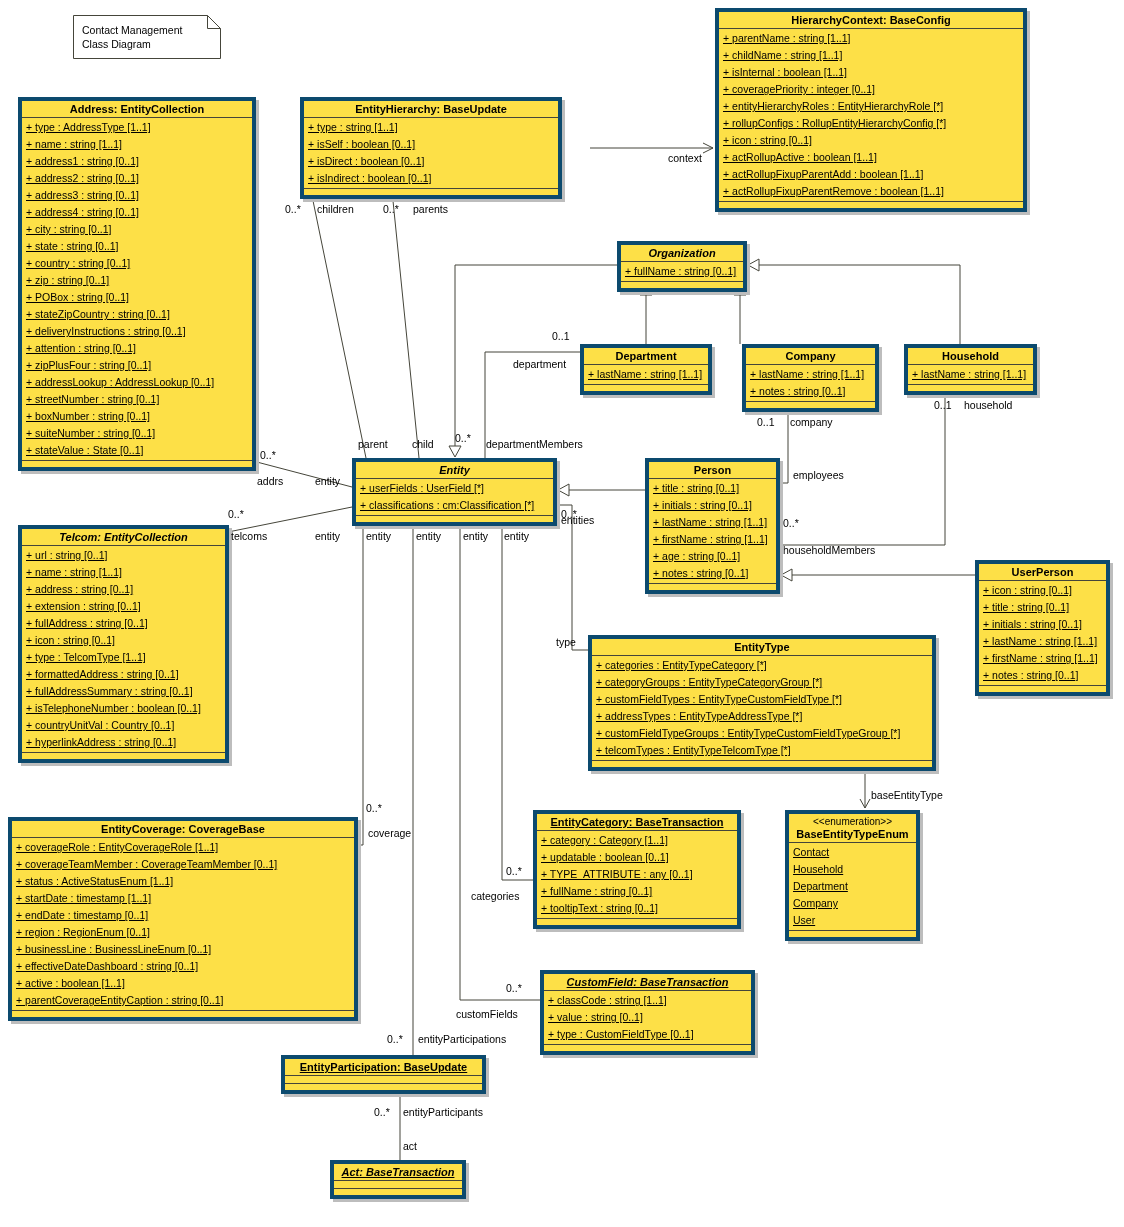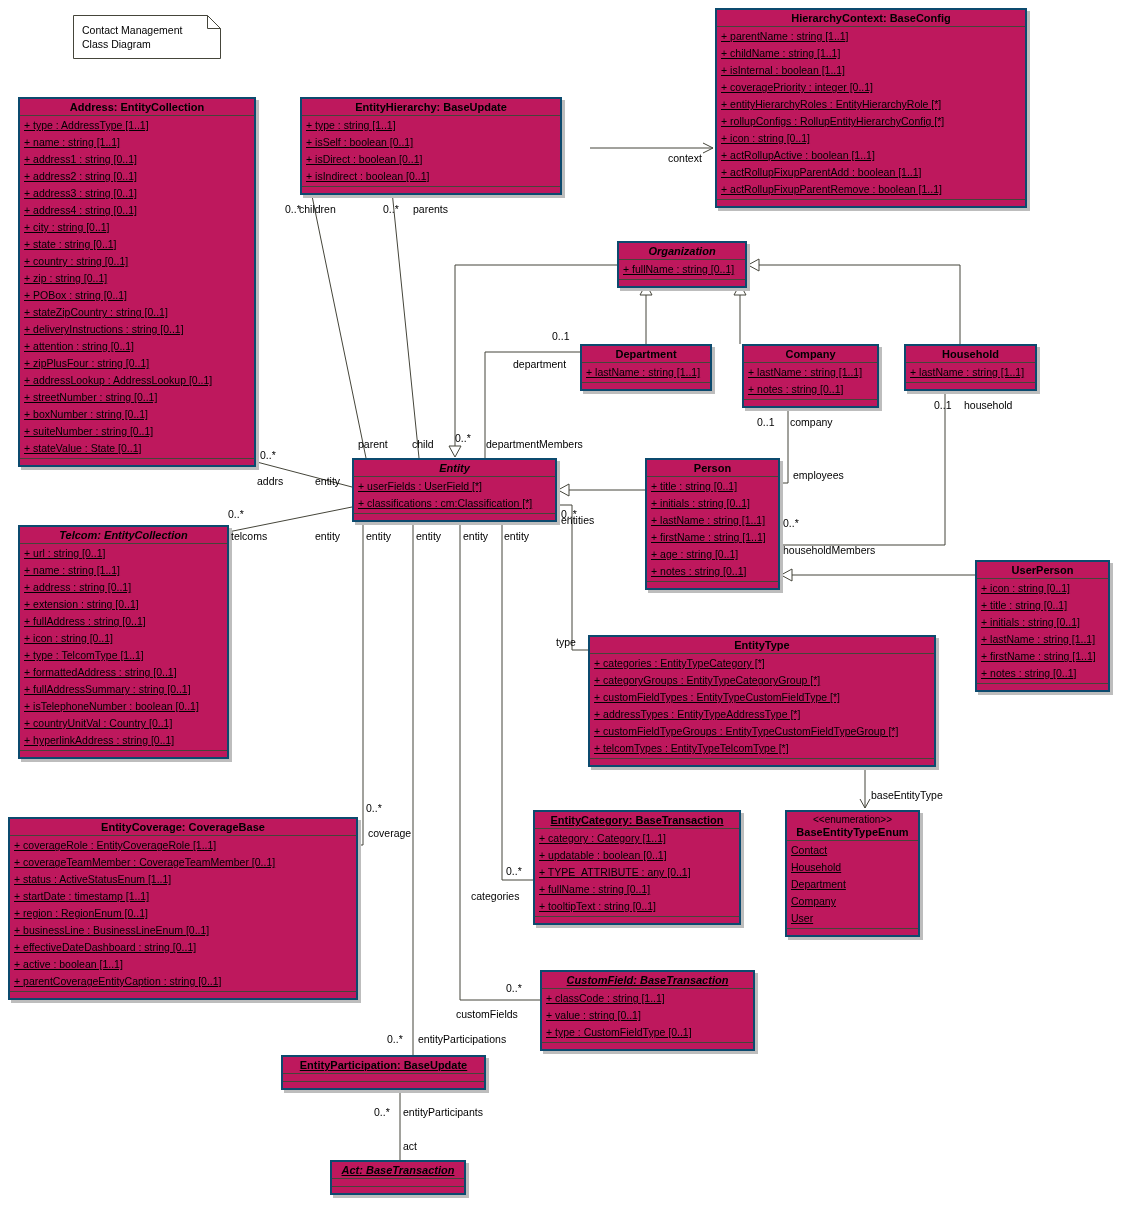--- a/index.html
+++ b/index.html
@@ -1,20 +1,20 @@
 <!DOCTYPE html>
 <html><head>
 <meta charset="utf-8">
 <style>
   * { margin:0; padding:0; box-sizing:border-box; }
   html,body { background:#ffffff; }
   body { font-family:"Liberation Sans", sans-serif; color:#000; }
   .canvas { position:relative; width:1124px; height:1227px; background:#fff; overflow:hidden; }
   .connectors { position:absolute; left:0; top:0; z-index:1; }
-  .cls { position:absolute; z-index:2; background:#be185d; border:2px solid #0c4a6e; box-shadow:3px 3px 0 #bdbdbd; }
+  .cls { position:absolute; z-index:2; background:#fde047; border:4px solid #0c4a6e; box-shadow:3px 3px 0 #bdbdbd; }
   .title { font-size:11px; font-weight:bold; text-align:center; line-height:13px; padding:2px 3px 1px;
            border-bottom:1px solid #45453a; white-space:nowrap; overflow:hidden; }
   .title.it { font-style:italic; }
   .title.ul { text-decoration:underline; }
   .attrs { padding:1px 0; }
   .attr { font-size:10.5px; line-height:17px; padding:0 4px; white-space:nowrap; overflow:hidden;
           text-decoration:underline; }
   .ops { height:7px; border-top:1px solid #45453a; }
   .empty-compartment { height:7px; }
   .stereo { font-size:10px; line-height:12px; text-align:center; padding-top:2px; }
@@ -233,20 +233,21 @@
     <div class="ops"></div>
   </div>
 
   <div class="cls" style="left:8px; top:817px; width:350px">
     <div class="title">EntityCoverage: CoverageBase</div>
     <div class="attrs">
       <div class="attr">+ coverageRole : EntityCoverageRole [1..1]</div>
       <div class="attr">+ coverageTeamMember : CoverageTeamMember [0..1]</div>
       <div class="attr">+ status : ActiveStatusEnum [1..1]</div>
       <div class="attr">+ startDate : timestamp [1..1]</div>
+      <div class="attr">+ endDate : timestamp [0..1]</div>
       <div class="attr">+ region : RegionEnum [0..1]</div>
       <div class="attr">+ businessLine : BusinessLineEnum [0..1]</div>
       <div class="attr">+ effectiveDateDashboard : string [0..1]</div>
       <div class="attr">+ active : boolean [1..1]</div>
       <div class="attr">+ parentCoverageEntityCaption : string [0..1]</div>
     </div>
     <div class="ops"></div>
   </div>
 
   <div class="cls" style="left:533px; top:810px; width:208px">
@@ -291,21 +292,21 @@
   </div>
 
   <div class="cls" style="left:330px; top:1160px; width:136px">
     <div class="title it ul">Act: BaseTransaction</div>
     <div class="empty-compartment"></div>
     <div class="ops"></div>
   </div>
 
   <span class="lbl" style="left:668px; top:152px">context</span>
   <span class="lbl" style="left:285px; top:203px">0..*</span>
-  <span class="lbl" style="left:299px; top:203px">children</span>
+  <span class="lbl" style="left:317px; top:203px">children</span>
   <span class="lbl" style="left:383px; top:203px">0..*</span>
   <span class="lbl" style="left:413px; top:203px">parents</span>
   <span class="lbl" style="left:358px; top:438px">parent</span>
   <span class="lbl" style="left:412px; top:438px">child</span>
   <span class="lbl" style="left:455px; top:432px">0..*</span>
   <span class="lbl" style="left:486px; top:438px">departmentMembers</span>
   <span class="lbl" style="left:552px; top:330px">0..1</span>
   <span class="lbl" style="left:513px; top:358px">department</span>
   <span class="lbl" style="left:757px; top:416px">0..1</span>
   <span class="lbl" style="left:790px; top:416px">company</span>

